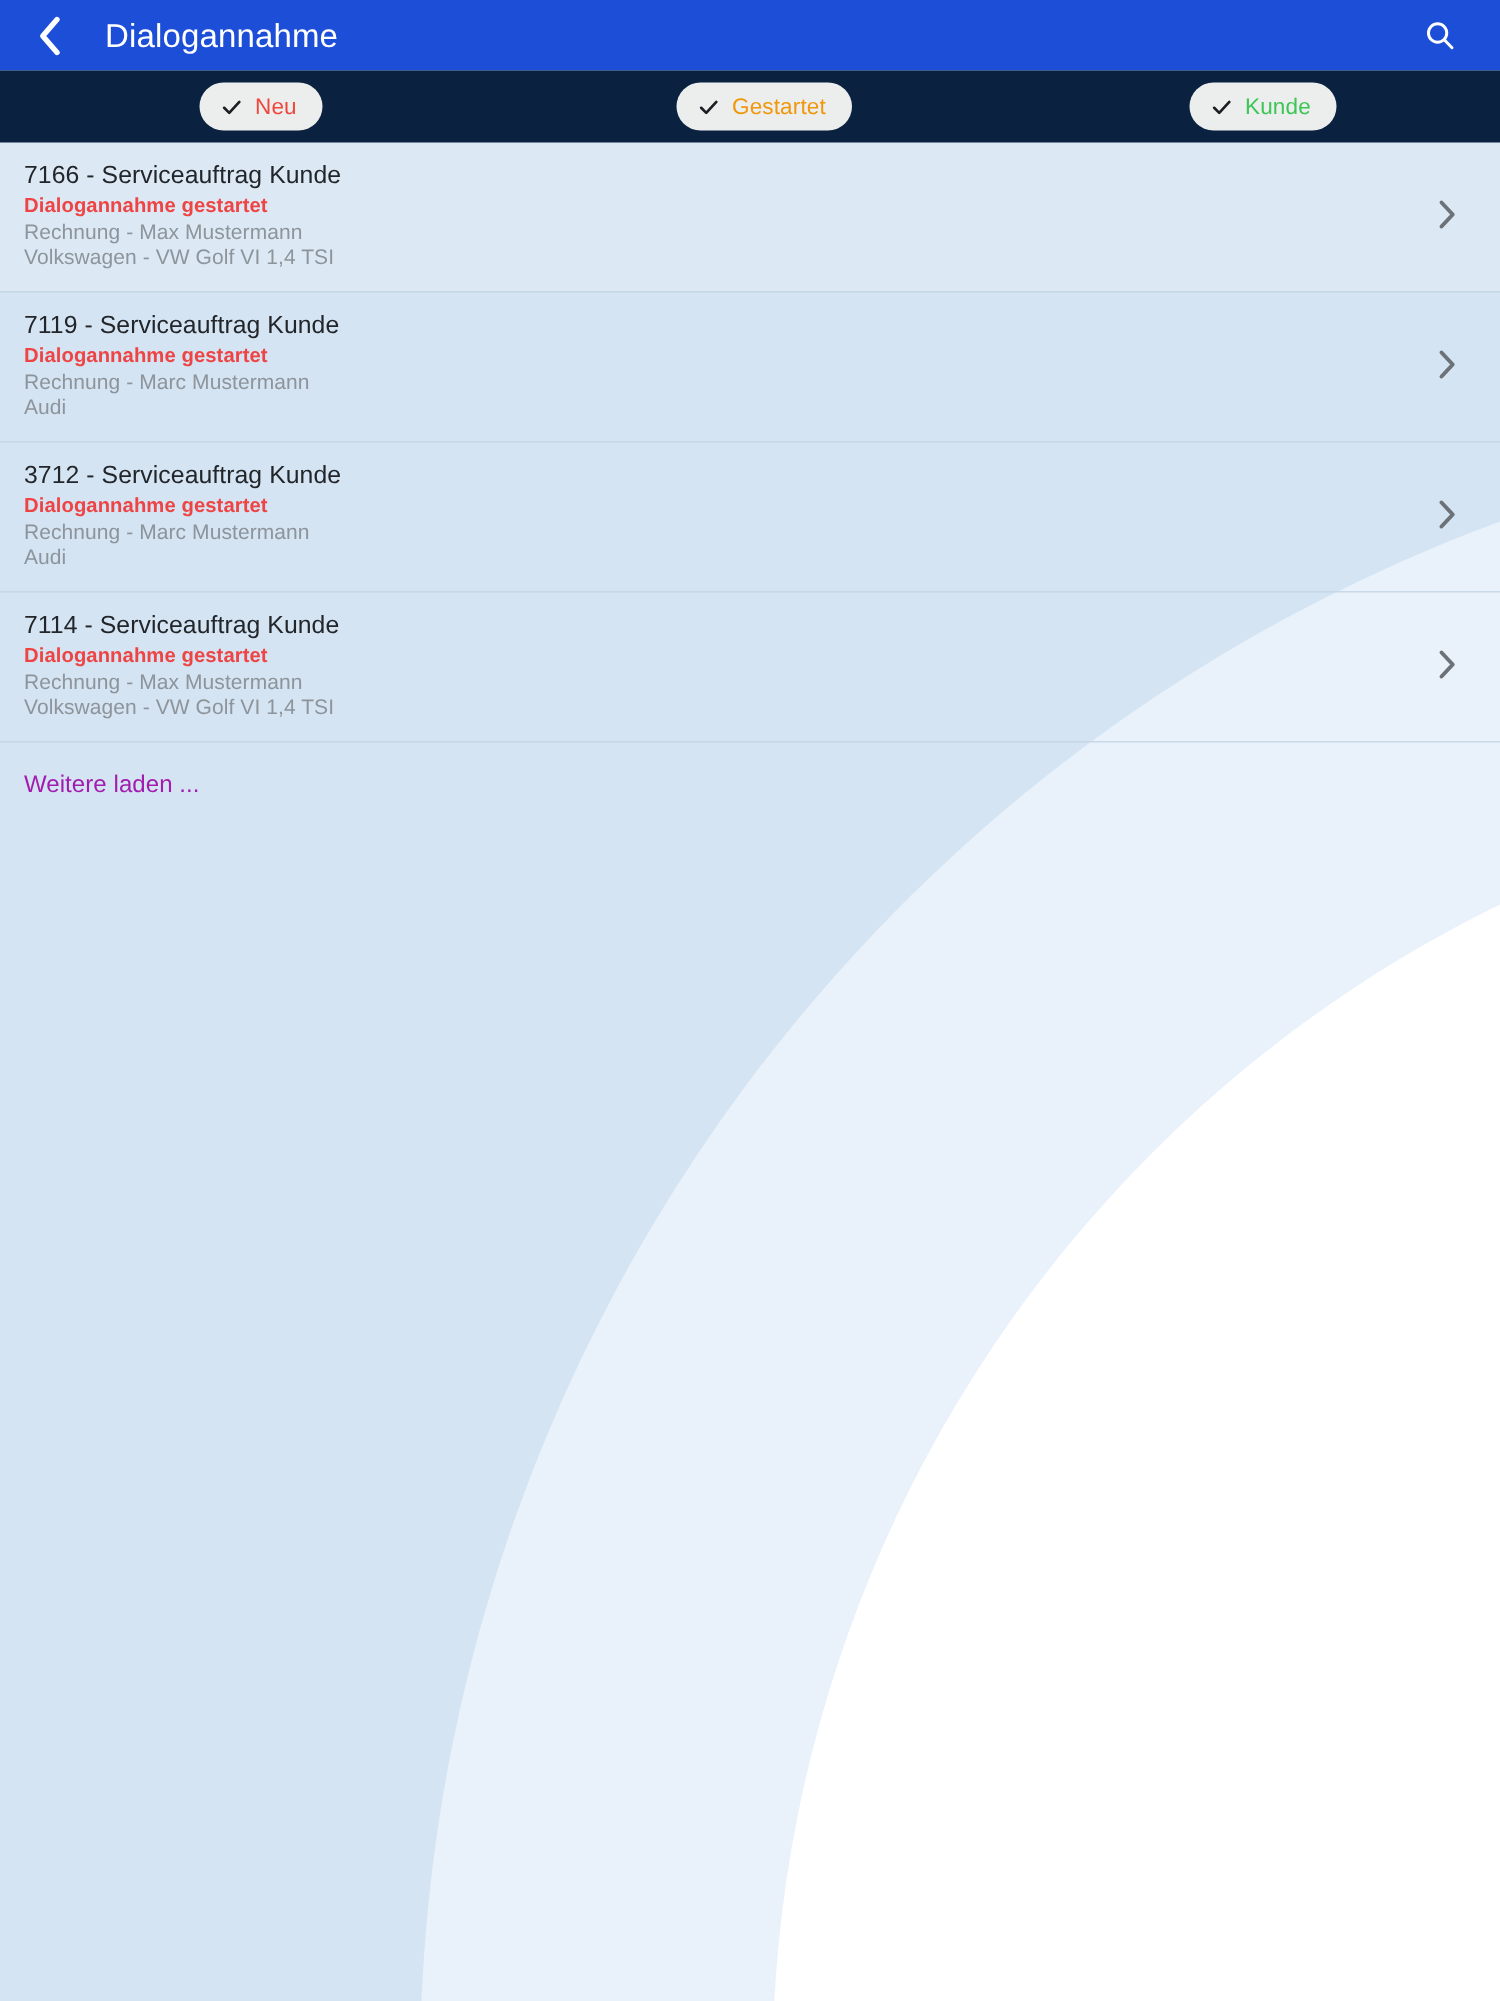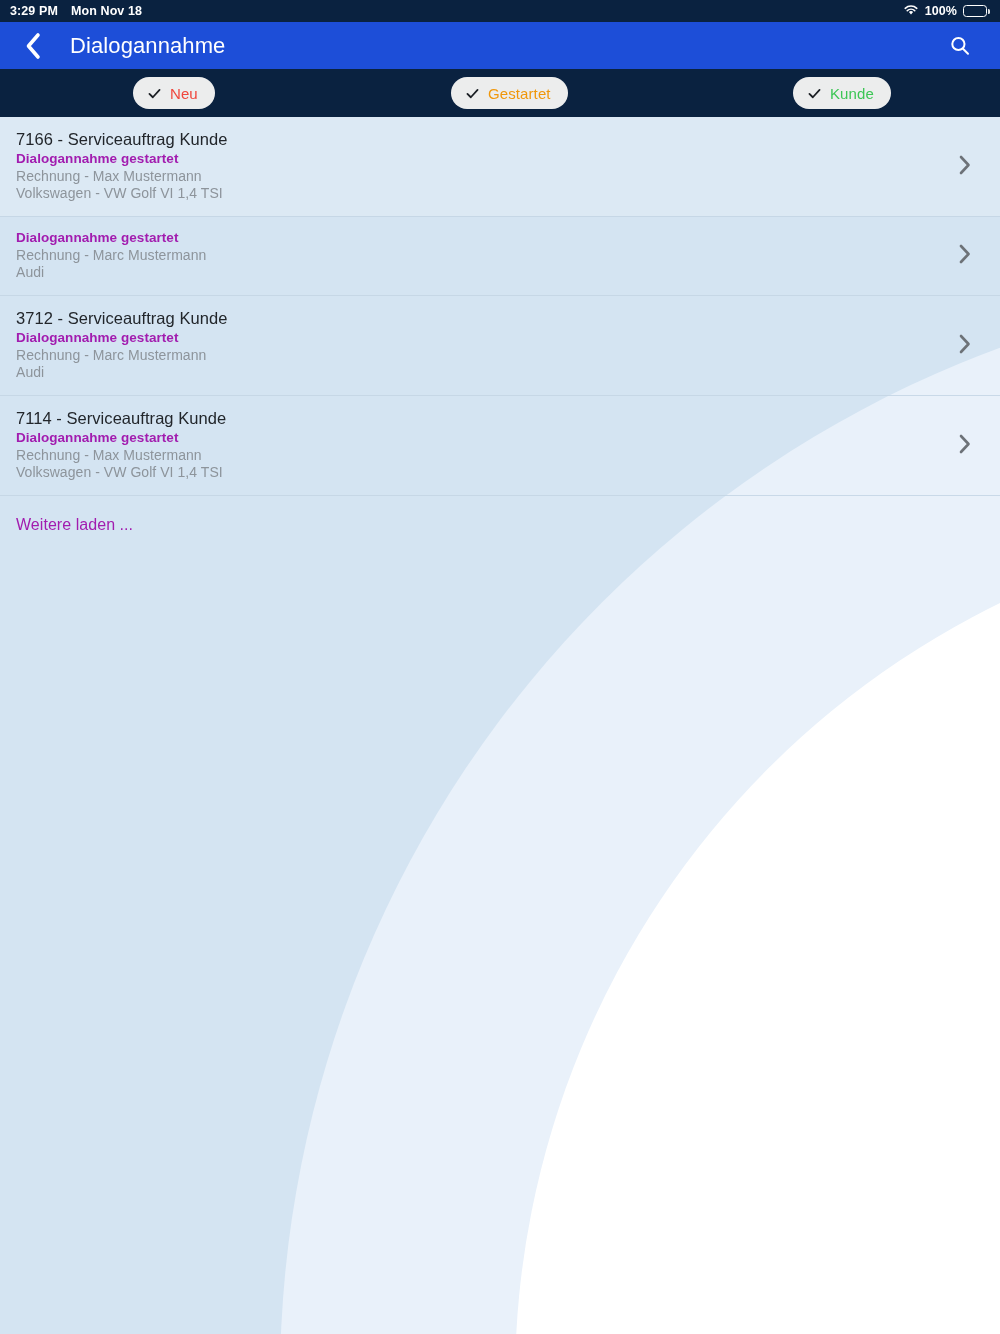--- a/index.html
+++ b/index.html
@@ -174,21 +174,21 @@
   .row-text { flex: 1 1 auto; min-width: 0; }
   .row-title {
     font-size: 16.5px;
     color: #22262b;
     line-height: 21px;
     font-weight: 400;
     letter-spacing: 0.05px;
   }
   .row-status {
     font-size: 13.5px;
-    color: #a21caf;
+    color: #ef4444;
     line-height: 18px;
     font-weight: 600;
     letter-spacing: 0.05px;
   }
   .row-sub {
     font-size: 14px;
     color: #8d949b;
     line-height: 17px;
     font-weight: 400;
     letter-spacing: 0.05px;
@@ -229,42 +229,20 @@
 <body>
 
 <div class="screen">
 
   <svg class="bg-art" viewBox="0 0 1000 1334" preserveAspectRatio="none" aria-hidden="true">
     <rect x="0" y="0" width="1000" height="1334" fill="#d4e4f2"></rect>
     <circle cx="1380" cy="1380" r="1100" fill="#e9f1fa"></circle>
     <circle cx="1380" cy="1380" r="865" fill="#ffffff"></circle>
   </svg>
 
-  <div class="status-bar">
-    <div class="status-left">
-      <span>3:29 PM</span>
-      <span>Mon Nov 18</span>
-    </div>
-    <div class="status-right">
-      <span class="wifi-icon">
-        <svg width="16" height="12" viewBox="0 0 16 12">
-          <path d="M8 10.6 L10.1 7.9 A3.3 3.3 0 0 0 5.9 7.9 Z" fill="#ffffff"></path>
-          <path d="M2.2 4.3 A8.6 8.6 0 0 1 13.8 4.3" stroke="#ffffff" stroke-width="1.6" fill="none" stroke-linecap="round"></path>
-          <path d="M4.3 6.6 A5.6 5.6 0 0 1 11.7 6.6" stroke="#ffffff" stroke-width="1.6" fill="none" stroke-linecap="round"></path>
-        </svg>
-      </span>
-      <span>100%</span>
-      <span class="battery-wrap">
-        <span class="battery-body">
-          <span class="battery-fill"></span>
-        </span>
-        <span class="battery-cap"></span>
-      </span>
-    </div>
-  </div>
 
   <div class="nav-bar">
     <div class="back-button">
       <svg width="18" height="28" viewBox="0 0 18 28">
         <path d="M14 3 L4.5 14 L14 25" stroke="#ffffff" stroke-width="3.6" fill="none" stroke-linecap="round" stroke-linejoin="round"></path>
       </svg>
     </div>
     <div class="nav-title">Dialogannahme</div>
     <div class="nav-spacer"></div>
     <div class="search-button">
@@ -308,20 +286,21 @@
       <div class="row-chevron">
         <svg width="18" height="28" viewBox="0 0 18 28">
           <path d="M5 6 L12.5 14 L5 22" stroke="#6d7278" stroke-width="2.6" fill="none" stroke-linecap="round" stroke-linejoin="round"></path>
         </svg>
       </div>
     </div>
     <div class="divider"></div>
 
     <div class="list-row">
       <div class="row-text">
+        <div class="row-title">7119 - Serviceauftrag Kunde</div>
         <div class="row-status">Dialogannahme gestartet</div>
         <div class="row-sub">Rechnung - Marc Mustermann</div>
         <div class="row-sub">Audi</div>
       </div>
       <div class="row-chevron">
         <svg width="18" height="28" viewBox="0 0 18 28">
           <path d="M5 6 L12.5 14 L5 22" stroke="#6d7278" stroke-width="2.6" fill="none" stroke-linecap="round" stroke-linejoin="round"></path>
         </svg>
       </div>
     </div>

